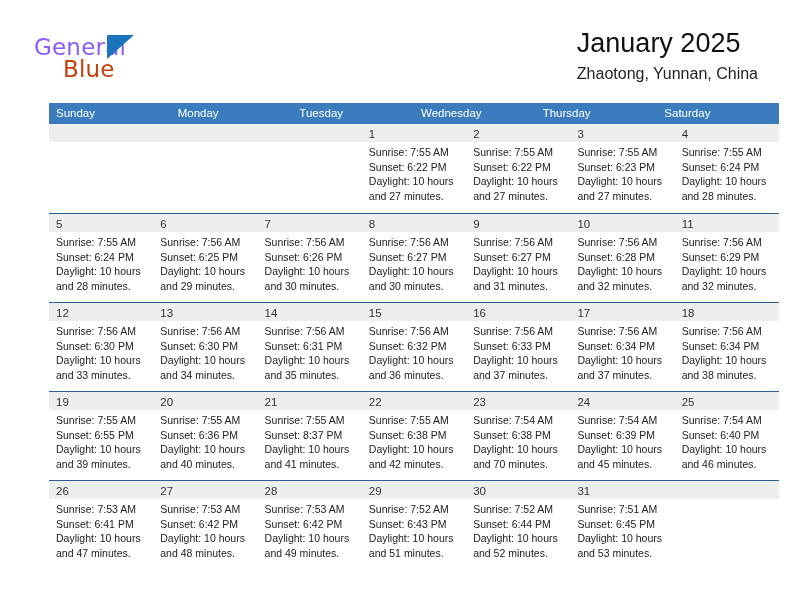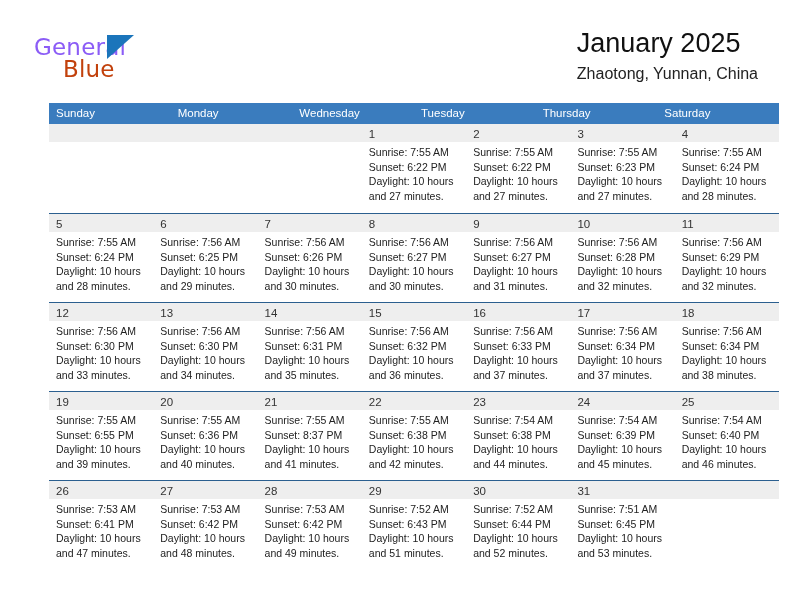--- a/index.html
+++ b/index.html
@@ -168,22 +168,22 @@
       <div class="cal-title">January 2025</div>
       <div class="cal-subtitle">Zhaotong, Yunnan, China</div>
     </div>
 
   </div>
 
   <div class="calendar">
     <div class="dow-row" id="dow-row">
         <div class="dow-cell">Sunday</div>
         <div class="dow-cell">Monday</div>
+        <div class="dow-cell">Tuesday</div>
         <div class="dow-cell">Wednesday</div>
-        <div class="dow-cell">Tuesday</div>
         <div class="dow-cell">Thursday</div>
         <div class="dow-cell">Saturday</div>
       </div>
     <div id="weeks-container">
         <div class="week first">
           <div class="day-cell empty">
             <div class="day-num-band"><span class="day-num"></span></div>
             <div class="day-body"></div>
           </div>
           <div class="day-cell empty">
@@ -397,21 +397,21 @@
               <div class="day-line">Daylight: 10 hours</div>
               <div class="day-line">and 42 minutes.</div>
             </div>
           </div>
           <div class="day-cell">
             <div class="day-num-band"><span class="day-num">23</span></div>
             <div class="day-body">
               <div class="day-line">Sunrise: 7:54 AM</div>
               <div class="day-line">Sunset: 6:38 PM</div>
               <div class="day-line">Daylight: 10 hours</div>
-              <div class="day-line">and 44 minutes.</div>
+              <div class="day-line">and 70 minutes.</div>
             </div>
           </div>
           <div class="day-cell">
             <div class="day-num-band"><span class="day-num">24</span></div>
             <div class="day-body">
               <div class="day-line">Sunrise: 7:54 AM</div>
               <div class="day-line">Sunset: 6:39 PM</div>
               <div class="day-line">Daylight: 10 hours</div>
               <div class="day-line">and 45 minutes.</div>
             </div>

